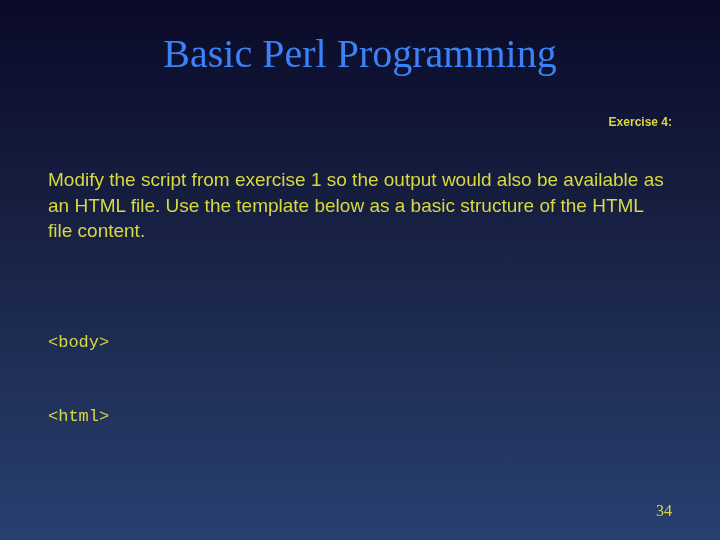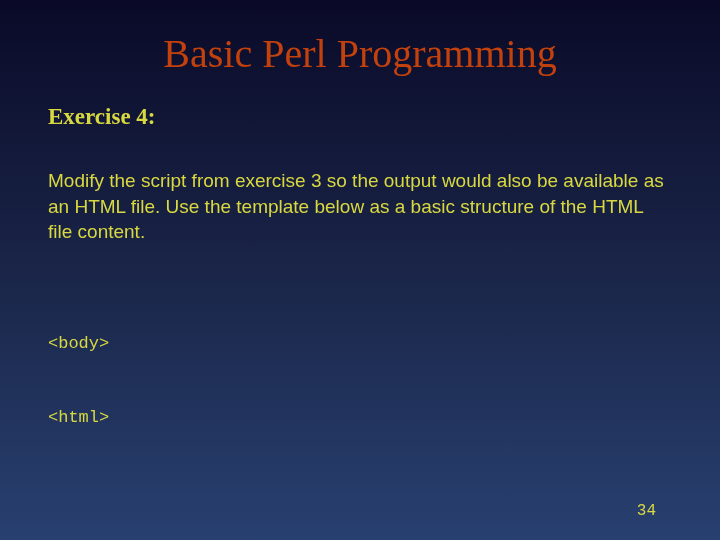--- a/index.html
+++ b/index.html
@@ -16,63 +16,64 @@
   }
   .slide {
     width: 100%;
     height: 100%;
     padding: 20px 48px 20px 48px;
     position: relative;
   }
   .title {
     font-family: "Times New Roman", Times, serif;
     font-size: 40px;
-    color: #c2410c;
+    color: #3b82f6;
     text-align: center;
     margin-top: 10px;
-    margin-bottom: 27px;
+    margin-bottom: 38px;
     font-weight: normal;
   }
   .exercise-label {
-    font-family: Liberation Serif, serif;
-    font-size: 23px;
+    font-family: Liberation Sans, sans-serif;
+    font-size: 12px;
     font-weight: bold;
     color: #d8d840;
     margin-bottom: 38px;
+    text-align: right;
   }
   .description {
     font-family: Arial, Helvetica, sans-serif;
     font-size: 19px;
     color: #d8d840;
     line-height: 1.35;
     margin-bottom: 38px;
   }
   .code-block {
     font-family: "Courier New", Courier, monospace;
     font-size: 17px;
     color: #d8d840;
     line-height: 1.45;
     white-space: pre;
   }
   .page-number {
     position: absolute;
     bottom: 20px;
-    right: 64px;
-    font-family: Liberation Mono, monospace;
+    right: 48px;
+    font-family: Liberation Serif, serif;
     font-size: 16px;
     color: #d8d840;
   }
 </style>
 </head>
 <body>
 
 <div class="slide">
   <h1 class="title">Basic Perl Programming</h1>
   <div class="exercise-label">Exercise 4:</div>
-  <div class="description">Modify the script from exercise 3 so the output would also be available as an HTML file. Use the template below as a basic structure of the HTML file content.</div>
+  <div class="description">Modify the script from exercise 1 so the output would also be available as an HTML file. Use the template below as a basic structure of the HTML file content.</div>
   <div class="code-block">
     <div>&lt;body&gt;</div>
     <div>&lt;html&gt;</div>
     
     
     
     
     
   </div>
   <div class="page-number">34</div>

